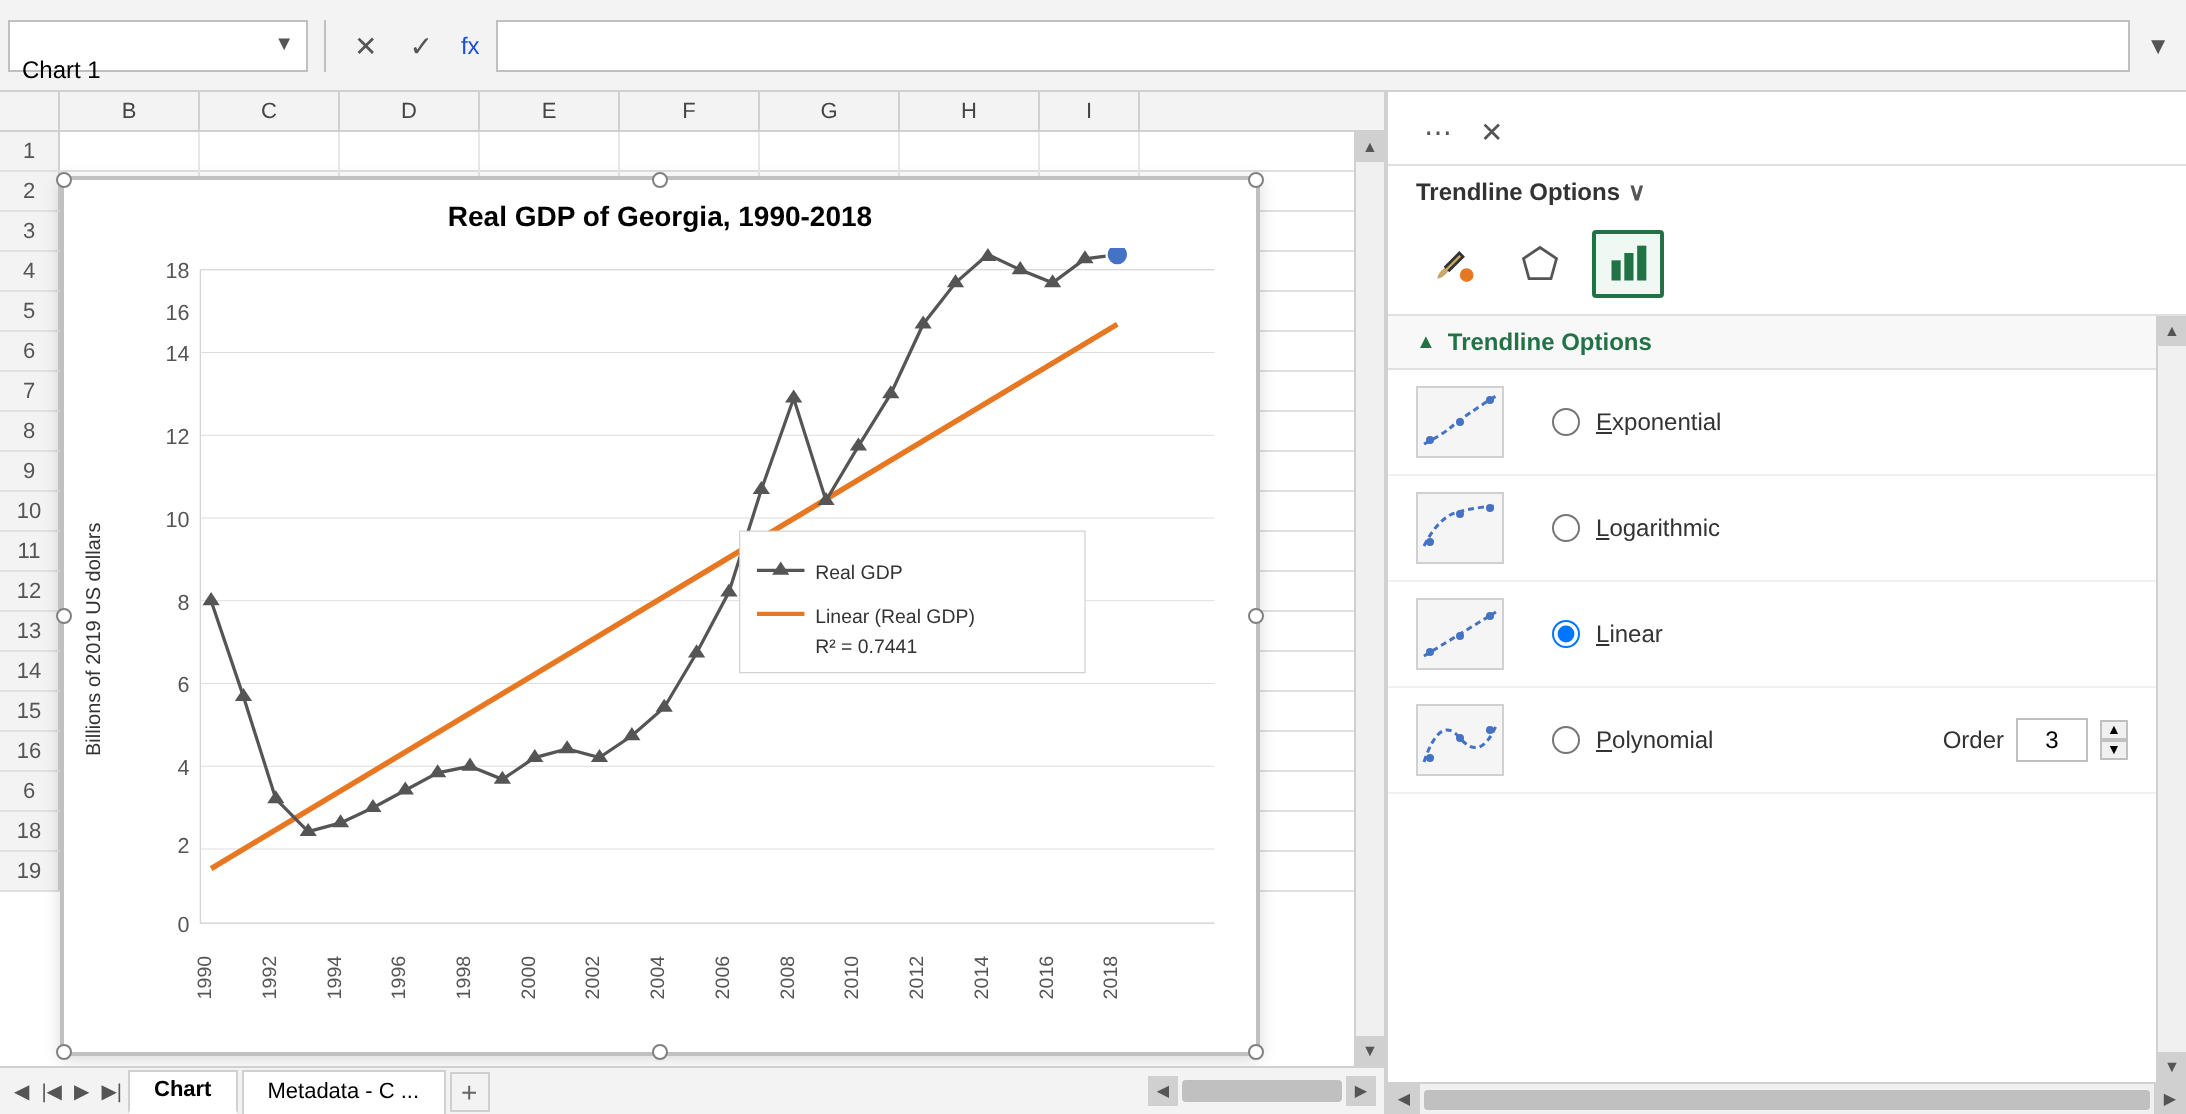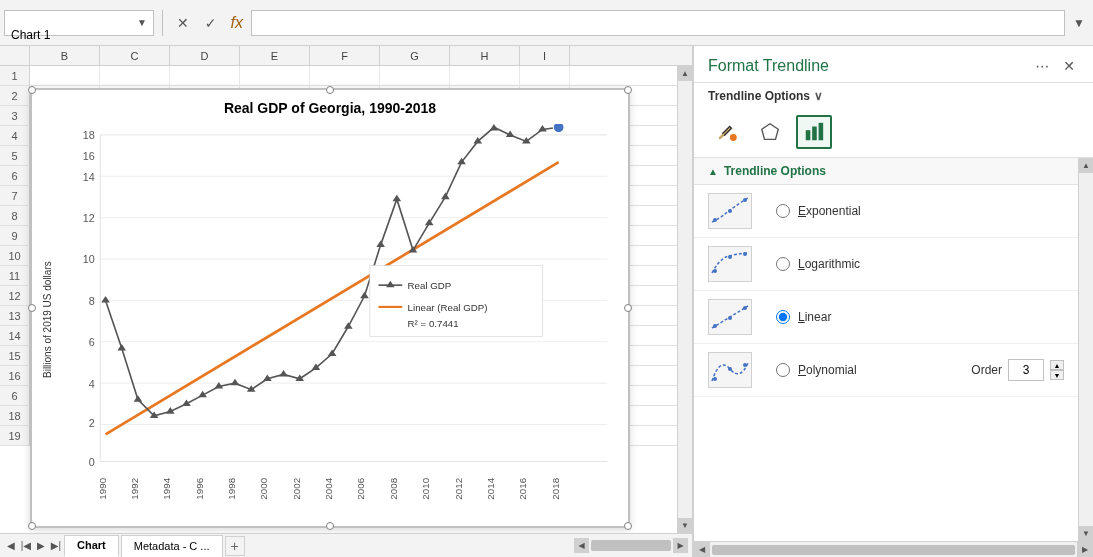--- a/index.html
+++ b/index.html
@@ -31,21 +31,21 @@
     .toolbar-sep { width: 1px; background: #c0c0c0; height: 26px; margin: 0 4px; }
     .toolbar-btn {
       background: none;
       border: none;
       cursor: pointer;
       padding: 4px 6px;
       font-size: 14px;
       color: #555;
       display: flex; align-items: center; justify-content: center;
     }
-    .fx-label { font-size: 16px; color: #a16207; font-style: italic; padding: 0 4px; }
+    .fx-label { font-size: 12px; color: #1d4ed8; padding: 0 4px; }
     .formula-bar {
       flex: 1;
       height: 26px;
       border: 1px solid #c0c0c0;
       background: #fff;
       padding: 0 6px;
       font-size: 12px;
       line-height: 26px;
     }
     .formula-dropdown { font-size: 12px; color: #555; padding: 0 4px; }
@@ -838,21 +838,20 @@
         <button class="scroll-btn-h">◀</button>
         <div class="scroll-thumb-h"></div>
         <button class="scroll-btn-h">▶</button>
       </div>
     </div>
   </div>
 
   <div class="format-panel">
 
     <div class="panel-header">
-      <span class="panel-title">Format Trendline</span>
       <div class="panel-header-icons">
         <button class="panel-icon-btn">⋯</button>
         <button class="panel-icon-btn">✕</button>
       </div>
     </div>
 
     <div class="options-label">
       <span>Trendline Options</span>
       <span style="color:#555;">∨</span>
     </div>

